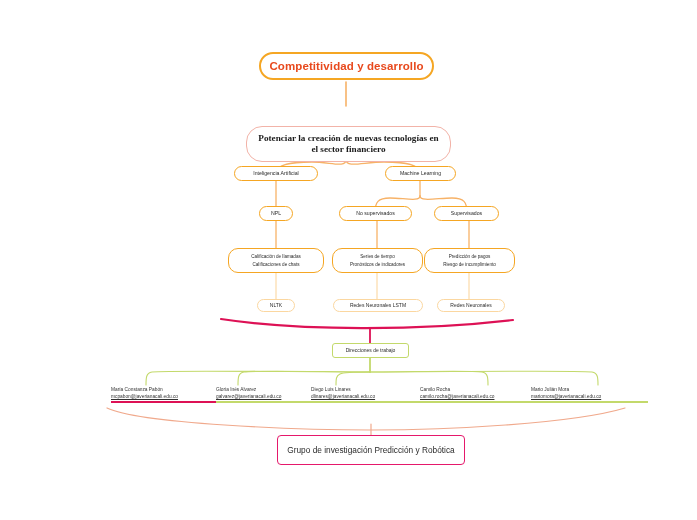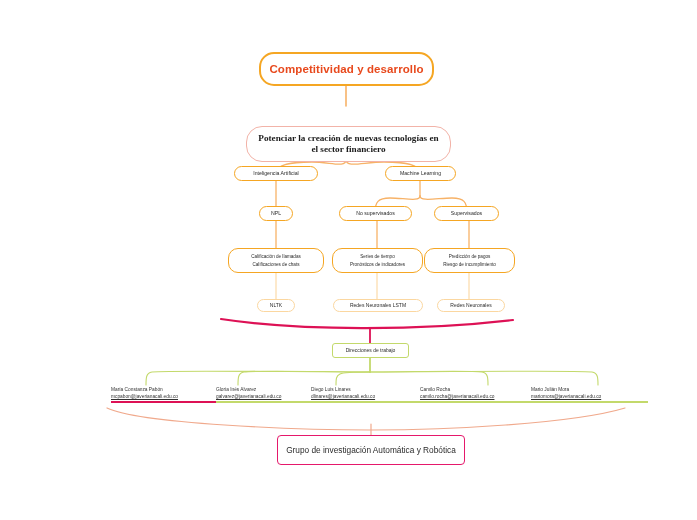--- a/index.html
+++ b/index.html
@@ -16,21 +16,21 @@
     box-sizing:border-box;
     display:flex;
     align-items:center;
     justify-content:center;
     text-align:center;
     background:#ffffff;
     line-height:1.25;
   }
   
   .n-root{
-    left:259px;top:52px;width:175px;height:34px;
+    left:259px;top:52px;width:175px;height:28px;
     border:2px solid #F5A623;
     border-radius:15px;
     color:#E8491D;
     font-weight:bold;
     font-size:11.5px;
     letter-spacing:.1px;
   }
   
   .n-l1{
     left:246px;top:106px;width:205px;height:36px;
@@ -253,14 +253,14 @@
   <div class="pmail">camilo.rocha@javerianacali.edu.co</div>
   <div class="pbar"></div>
 </div>
 <div class="person p4">
   <div class="pname">Mario Julián Mora</div>
   <div class="pmail">mariomora@javerianacali.edu.co</div>
   <div class="pbar"></div>
 </div>
 
 <div class="node n-grupo">
-  <span>Grupo de investigación Automática y Robótica</span>
+  <span>Grupo de investigación Predicción y Robótica</span>
 </div>
 
 </body></html>

